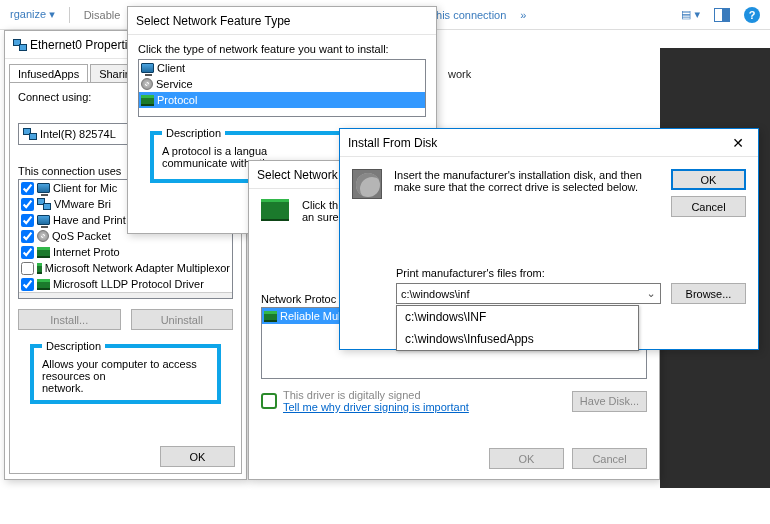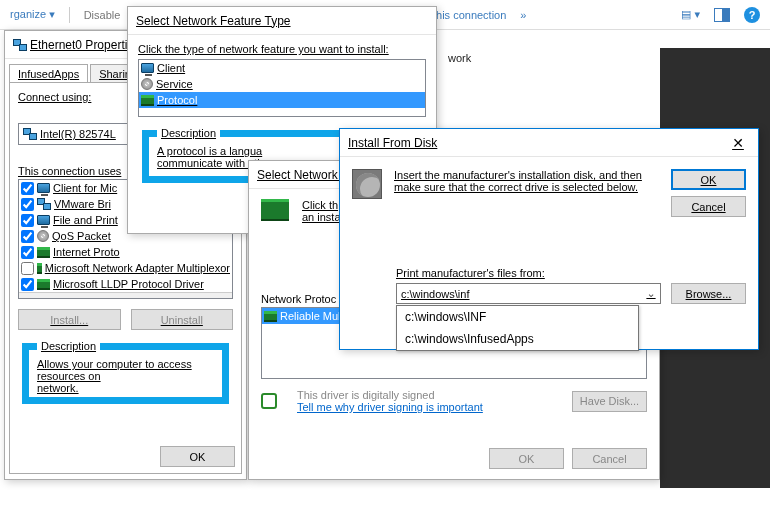--- a/index.html
+++ b/index.html
@@ -1,24 +1,24 @@
 <!DOCTYPE html>
 <html><head>
 <meta charset="utf-8">
 <style>
 * { box-sizing: border-box; font-family: "Segoe UI", Tahoma, sans-serif; font-size: 11px; }
 body { margin: 0; background: #fff; width: 770px; height: 524px; position: relative; overflow: hidden; }
-.window { position: absolute; background: #fff; border: 1px solid #aaa; box-shadow: 2px 2px 8px rgba(0,0,0,0.2); text-decoration: underline; }
+.window { position: absolute; background: #fff; border: 1px solid #aaa; box-shadow: 2px 2px 8px rgba(0,0,0,0.2); }
 .titlebar { height: 28px; display: flex; align-items: center; padding: 0 8px; border-bottom: 1px solid #e5e5e5; }
 .titlebar .title { flex: 1; font-size: 12px; }
 .titlebar .close { width: 24px; text-align: center; font-size: 14px; cursor: default; }
 button { background: #e1e1e1; border: 1px solid #adadad; height: 21px; min-width: 75px; font-size: 11px; cursor: default; }
 button.primary { border: 2px solid #0078d4; }
 input[type=checkbox] { margin: 0 3px 0 0; vertical-align: middle; }
-fieldset { border: 7px solid #0ea5e9; margin: 4px; padding: 6px 8px; }
+fieldset { border: 4px solid #0ea5e9; margin: 12px; padding: 6px 8px; }
 legend { font-size: 11px; padding: 0 4px; }
 .list { border: 1px solid #828790; background: #fff; overflow: hidden; }
 .list-row { display: flex; align-items: center; height: 16px; padding: 0 2px; white-space: nowrap; }
 .list-row.sel { background: #3399ff; color: #fff; }
 .icon-sm { width: 14px; height: 14px; display: inline-block; margin-right: 3px; vertical-align: middle; }
 .monitor-ic { background: linear-gradient(#4aa3df,#1f6ba0); border:1px solid #0a3d62; border-radius:1px; position:relative; width:13px; height:10px; }
 .monitor-ic::after { content:""; position:absolute; left:3px; top:10px; width:7px; height:2px; background:#555; }
 .net-ic { width:14px; height:14px; position:relative; }
 .net-ic::before { content:""; position:absolute; top:1px; left:0; width:6px; height:5px; background:#4aa3df; border:1px solid #0a3d62; }
 .net-ic::after { content:""; position:absolute; bottom:1px; right:0; width:6px; height:5px; background:#4aa3df; border:1px solid #0a3d62; }
@@ -51,21 +51,21 @@
   <span style="color:#777">Disable</span>
   <span style="flex:0 0 240px"></span>
   <span>Rename this connection</span>
   <span>»</span>
   <span style="flex:1"></span>
   <span style="color:#3a7bbd">▤ ▾</span>
   <span style="width:16px;height:14px;border:1px solid #3a7bbd;background:linear-gradient(90deg,#fff 50%,#3a7bbd 50%)"></span>
   <span style="width:16px;height:16px;border-radius:50%;background:#1e90e0;color:#fff;text-align:center;line-height:16px;font-weight:bold">?</span>
 </div>
 
-<div style="position:absolute; left:448px; top:52px; color:#222">work</div>
+<div style="position:absolute; left:448px; top:68px; color:#222">work</div>
 
 <div class="window" style="left:4px; top:30px; width:243px; height:450px;">
   <div class="titlebar">
     <span class="icon-sm net-ic"></span>
     <span class="title">Ethernet0 Properti</span>
   </div>
   <div class="tabs">
     <div class="tab">InfusedApps</div>
     <div class="tab inactive">Sharing</div>
   </div>
@@ -83,21 +83,21 @@
           <span>Client for Mic</span>
         </div>
       <div class="list-row">
           <input type="checkbox" checked="" style="">
           <span class="icon-sm net-ic"></span>
           <span>VMware Bri</span>
         </div>
       <div class="list-row">
           <input type="checkbox" checked="" style="">
           <span class="icon-sm monitor-ic"></span>
-          <span>File and Print</span>
+          <span>Have and Print</span>
         </div>
       <div class="list-row">
           <input type="checkbox" checked="" style="">
           <span class="icon-sm svc-ic"></span>
           <span>QoS Packet</span>
         </div>
       <div class="list-row">
           <input type="checkbox" checked="" style="">
           <span class="icon-sm stack-ic"></span>
           <span>Internet Proto</span>
@@ -160,32 +160,32 @@
 </div>
 
 <div class="window" style="left:248px; top:160px; width:412px; height:320px;">
   <div class="titlebar">
     <span class="title">Select Network F</span>
   </div>
   <div style="display:flex; padding:10px 12px; gap:10px;">
     <span class="icon-sm stack-ic" style="width:28px; height:22px;"></span>
     <div>
       <div>Click th</div>
-      <div>an insta</div>
+      <div>an sure</div>
     </div>
   </div>
   <div style="padding:0 12px; position:absolute; top:132px; left:0; right:0;">
     <div>Network Protoc</div>
     <div class="list" style="height:72px; margin-top:2px;">
       <div class="list-row sel">
         <span class="icon-sm stack-ic"></span>
         <span>Reliable Mul</span>
       </div>
     </div>
-    <div style="display:flex; align-items:center; margin-top:10px; gap:20px;">
+    <div style="display:flex; align-items:center; margin-top:10px; gap:6px;">
       <span style="width:16px;height:16px;border:2px solid #2a8a2a;border-radius:3px;position:relative"></span>
       <div style="flex:1">
         <div style="color:#888">This driver is digitally signed</div>
         <div class="link">Tell me why driver signing is important</div>
       </div>
       <button style="color:#888">Have Disk...</button>
     </div>
   </div>
   <div style="position:absolute; bottom:10px; right:12px; display:flex; gap:8px;">
     <button style="color:#888">OK</button>

